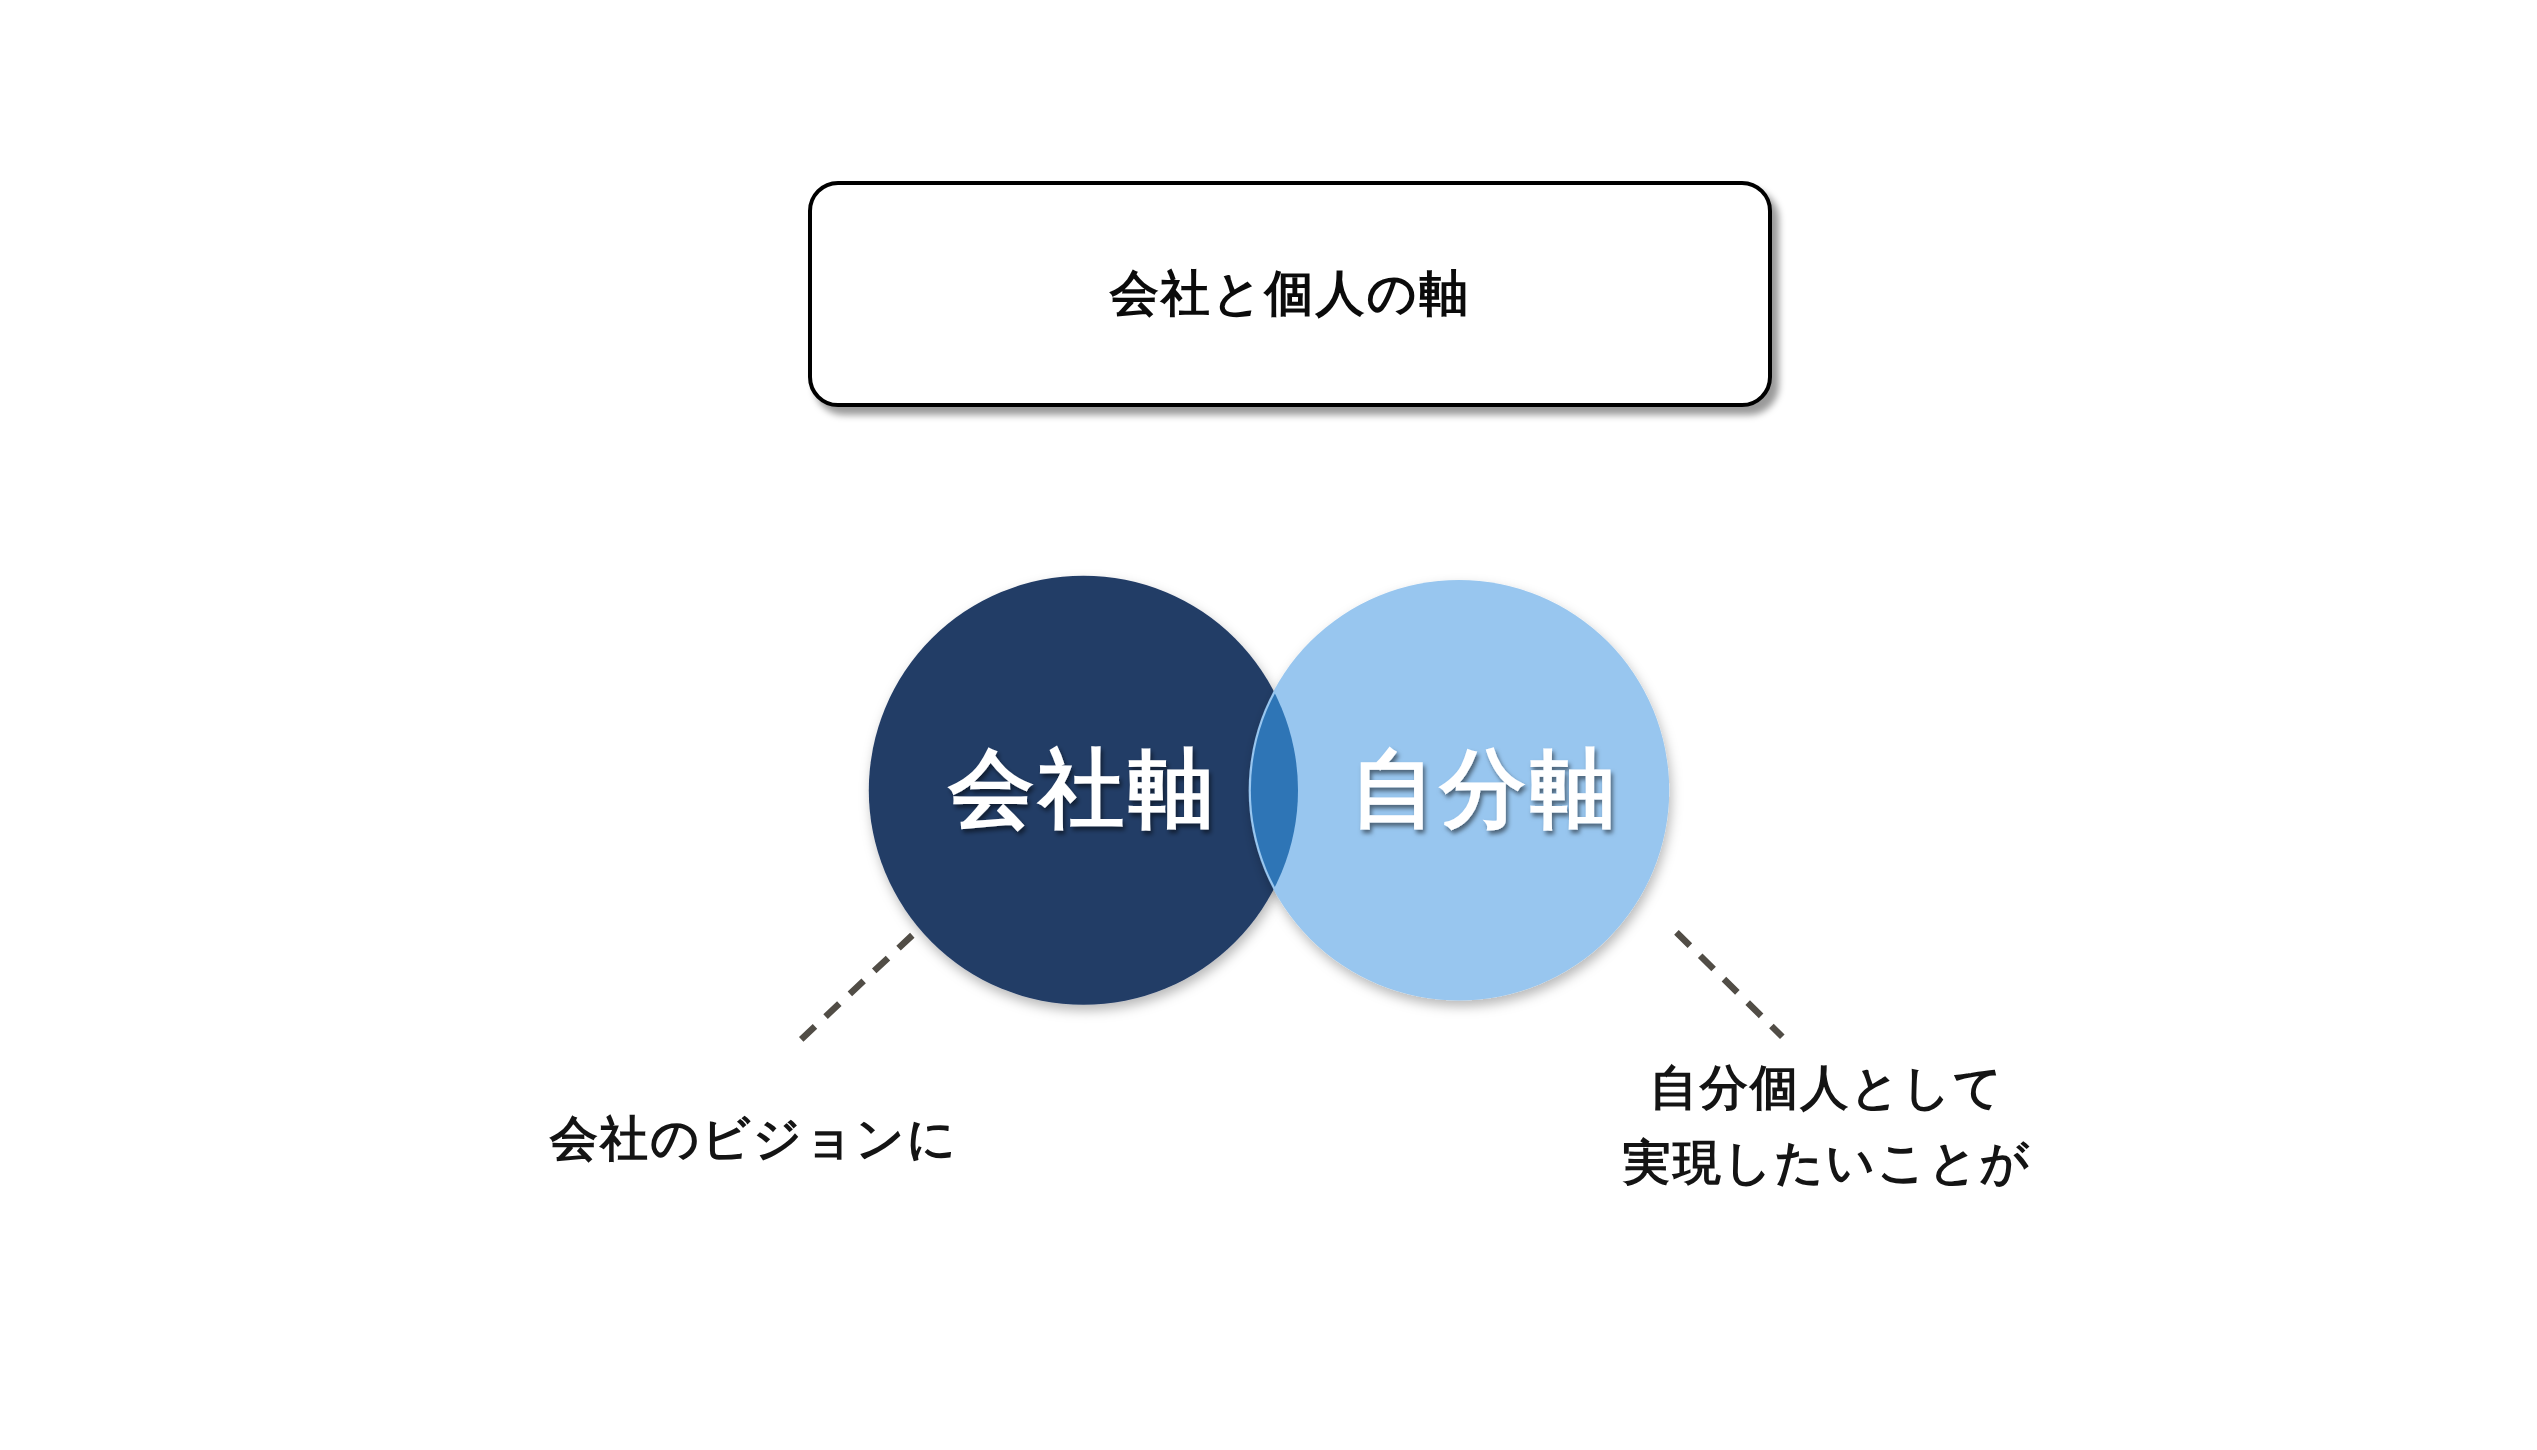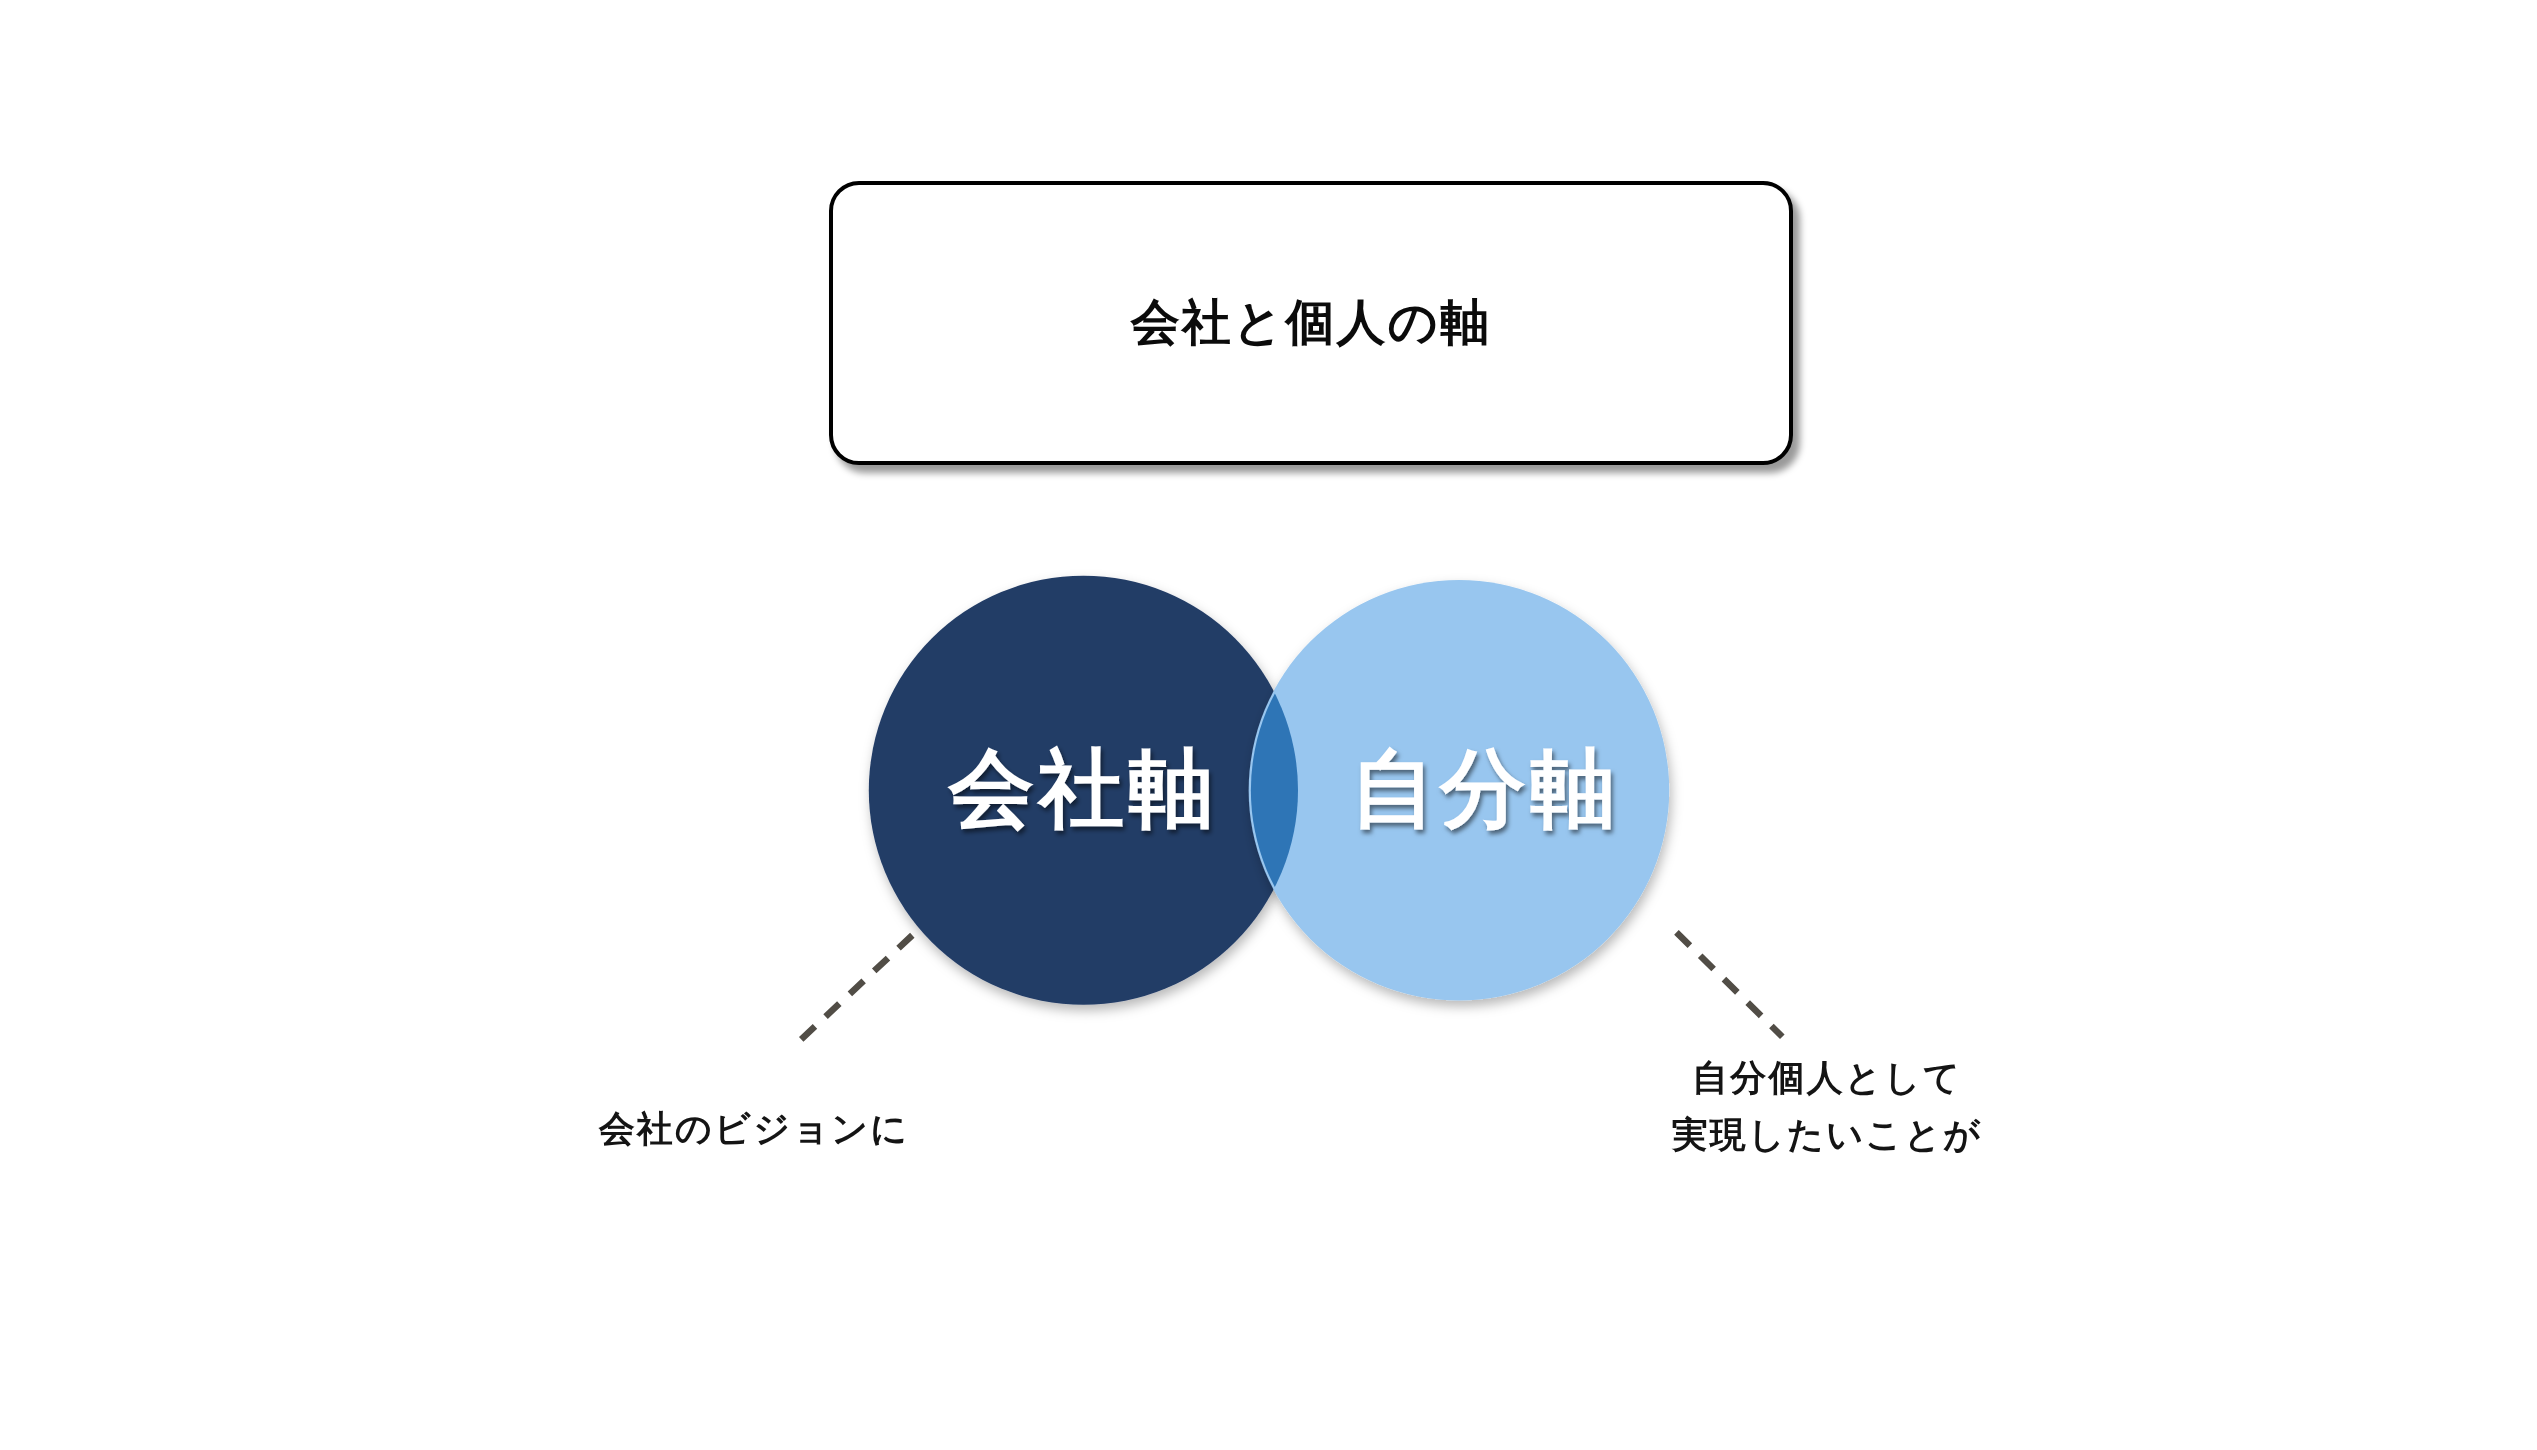--- a/index.html
+++ b/index.html
@@ -13,30 +13,29 @@
     height: 1450px;
     background: #ffffff;
     overflow: hidden;
     font-family: "Liberation Sans", "DejaVu Sans", sans-serif;
   }
   .title-box {
     position: absolute;
     left: 808px;
     top: 181px;
     width: 964px;
-    height: 284px;
+    height: 226px;
     background: #ffffff;
     border: 4.4px solid #000000;
     border-radius: 30px;
     box-shadow: 6.5px 8px 7.3px rgba(0,0,0,0.40);
     display: flex;
     align-items: center;
     justify-content: center;
     box-sizing: border-box;
-    margin-left: 21px;
   }
   .title-box .title-text {
     font-size: 49px;
     font-weight: bold;
     color: #0b0b0b;
     letter-spacing: 2.2px;
     white-space: nowrap;
   }
   svg.venn {
     position: absolute;
@@ -49,21 +48,21 @@
     font-family: "Liberation Sans", "DejaVu Sans", sans-serif;
     font-size: 118px;
     font-weight: bold;
     letter-spacing: 6px;
   }
   .note {
     position: absolute;
     text-align: center;
     font-weight: bold;
     color: #141414;
-    font-size: 36px;
+    font-size: 48px;
     line-height: 1.57;
     letter-spacing: 2.2px;
     white-space: nowrap;
   }
   .note-left {
     left: 319px;
     top: 1101px;
     width: 870px;
   }
   .note-right {

